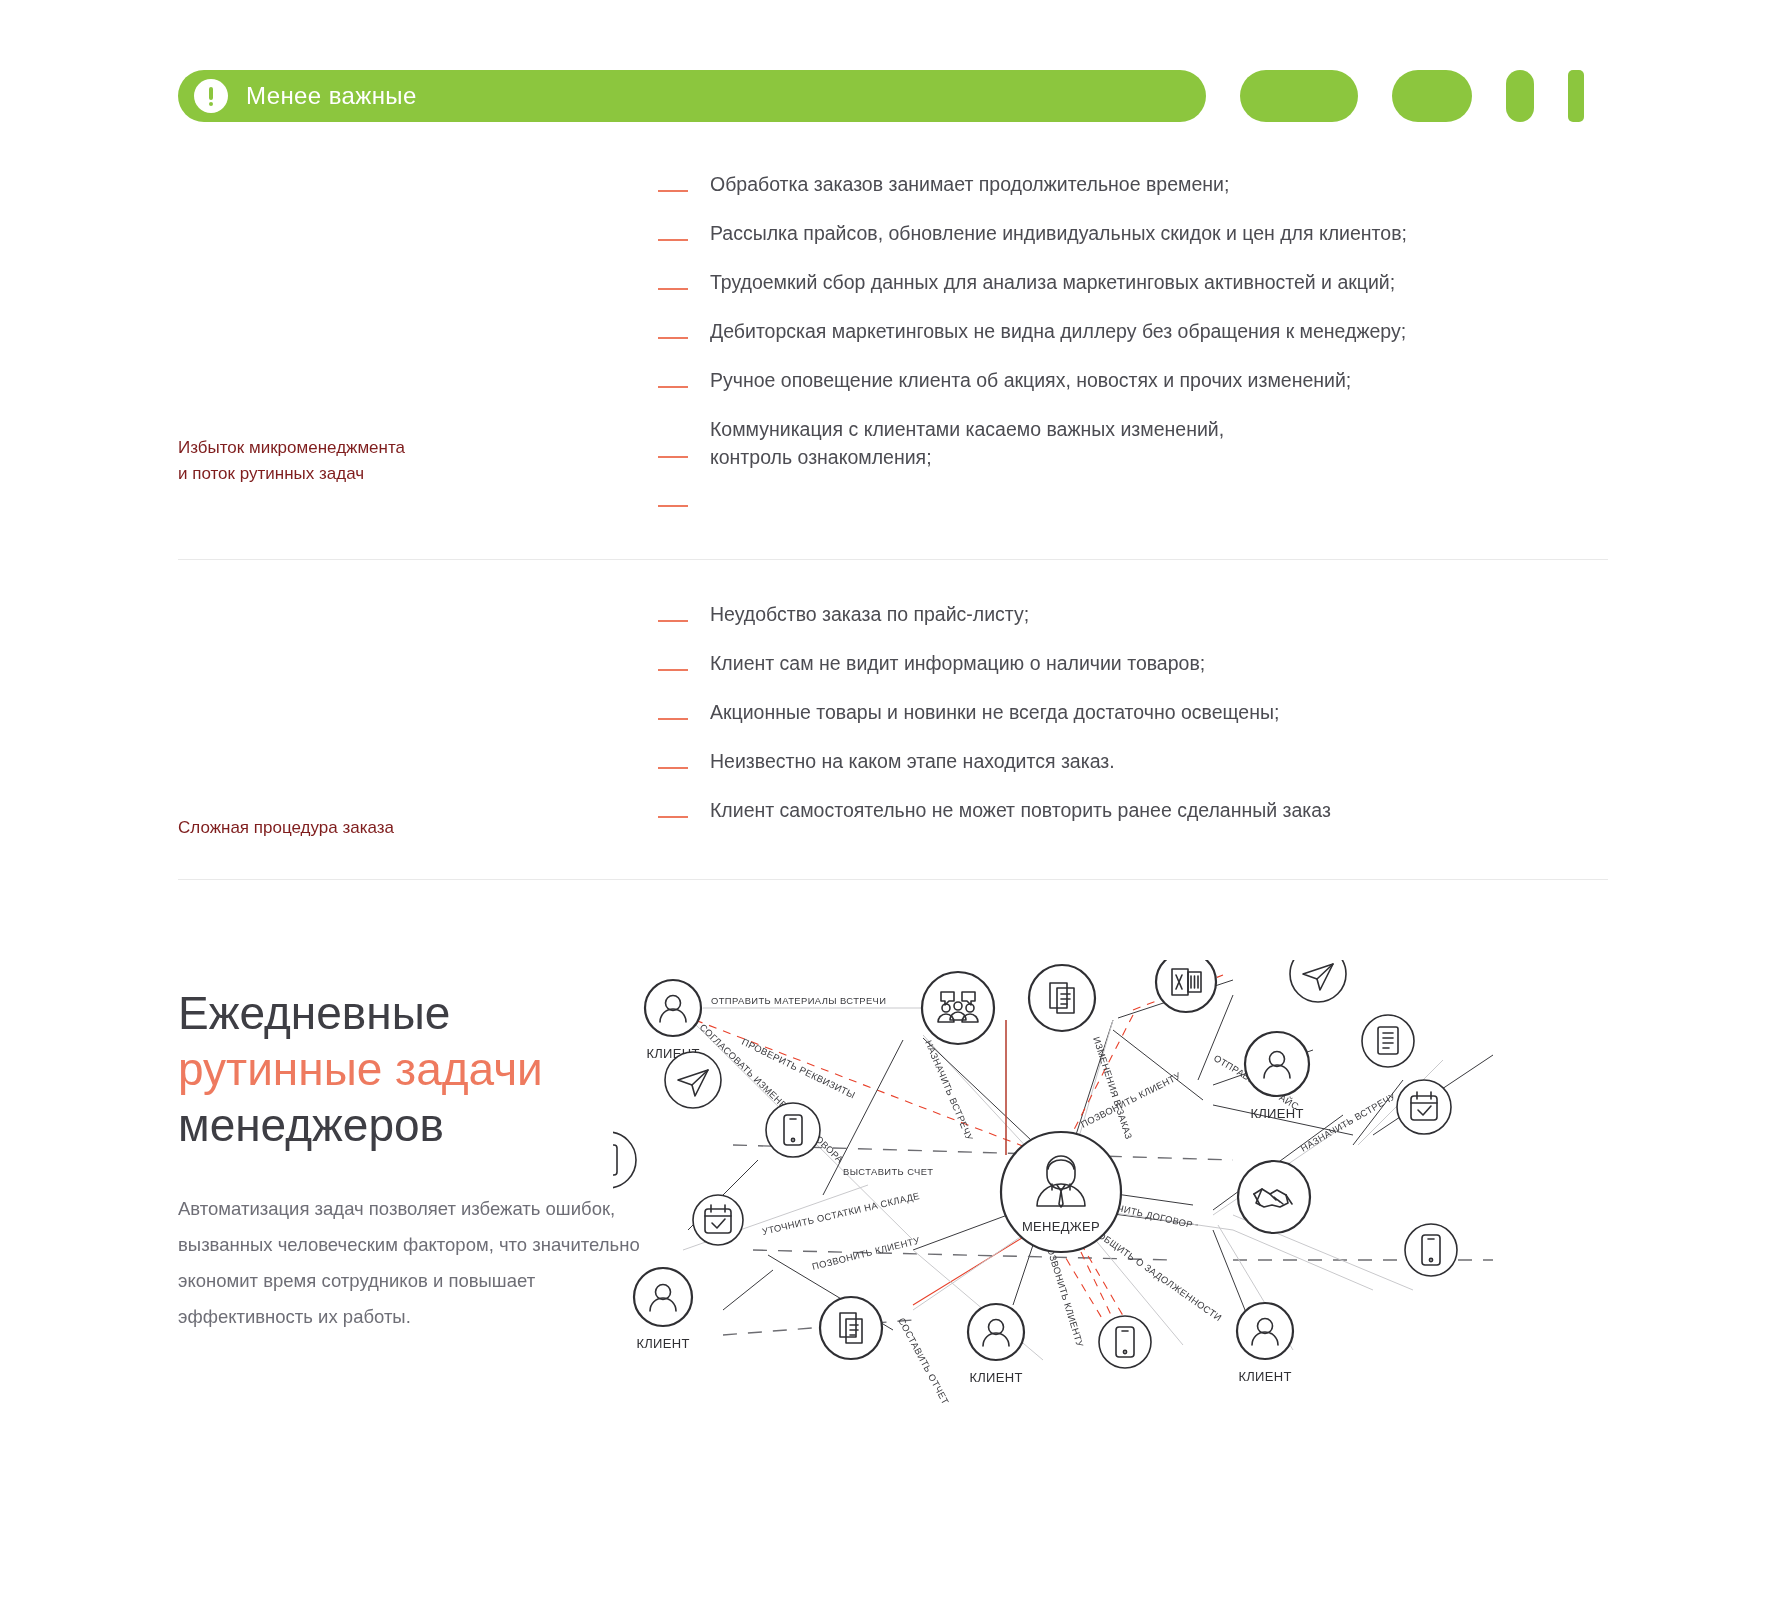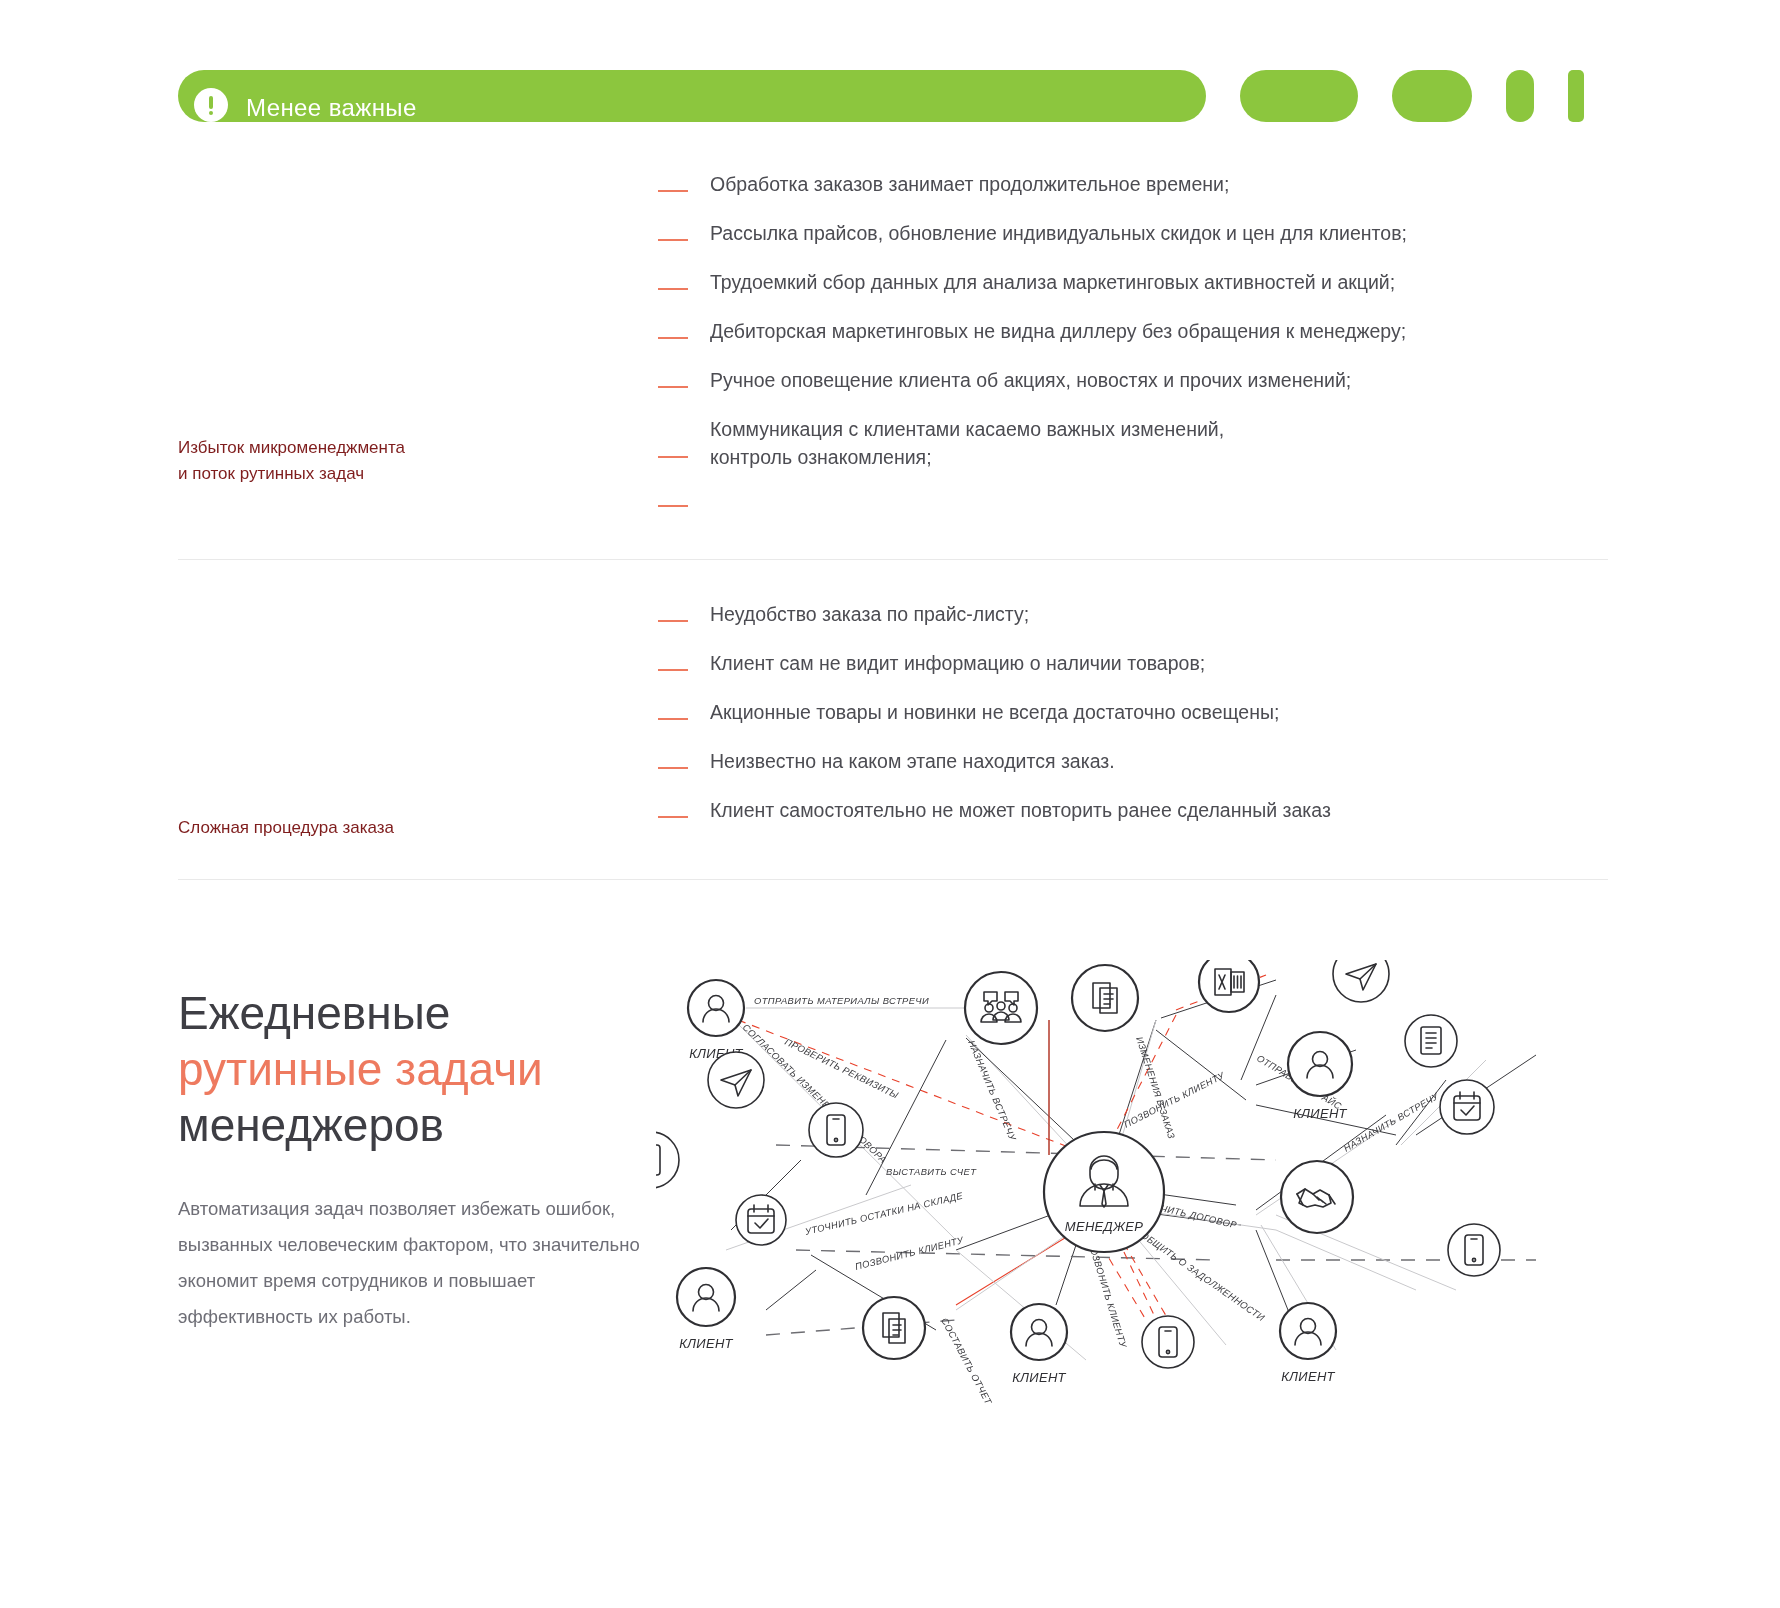--- a/index.html
+++ b/index.html
@@ -16,21 +16,21 @@
   .header-row {
     position: absolute;
     left: 178px; top: 70px;
     width: 1430px; height: 52px;
     display: flex; align-items: center; gap: 34px;
   }
   .header-pill {
     height: 52px;
     background: #8cc63e;
     border-radius: 26px;
-    display: flex; align-items: flex-end;
+    display: flex; align-items: center;
     padding-left: 16px;
   }
   .header-pill.main { width: 1028px; }
   .header-pill.p2 { width: 118px; }
   .header-pill.p3 { width: 80px; }
   .header-pill.p4 { width: 28px; }
   .header-pill.p5 { width: 10px; border-radius: 5px; }
   .excl-icon {
     width: 34px; height: 34px; border-radius: 50%;
     background: #ffffff;
@@ -103,22 +103,22 @@
   .big-title .accent { color: #ee7a5f; }
   .bottom-desc {
     margin-top: 38px;
     font-size: 18.5px;
     line-height: 36px;
     color: #6e6e76;
   }
 
   .diagram-wrap {
     position: absolute;
-    left: 656px; top: 960px;
-    width: 1000px; height: 500px; font-style: italic;
+    left: 613px; top: 960px;
+    width: 1000px; height: 500px;
   }
   .diagram-wrap svg { width: 100%; height: 100%; display:block; }
   .nlabel {
     font-family: "Liberation Sans", sans-serif;
     font-size: 13px;
     fill: #2f2f33;
     letter-spacing: 0.3px;
   }
   .elabel {
     font-family: "Liberation Sans", sans-serif;

